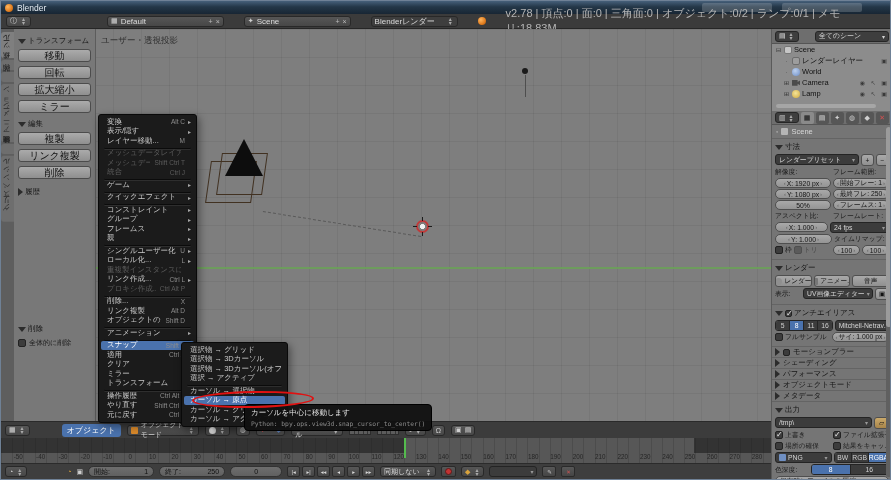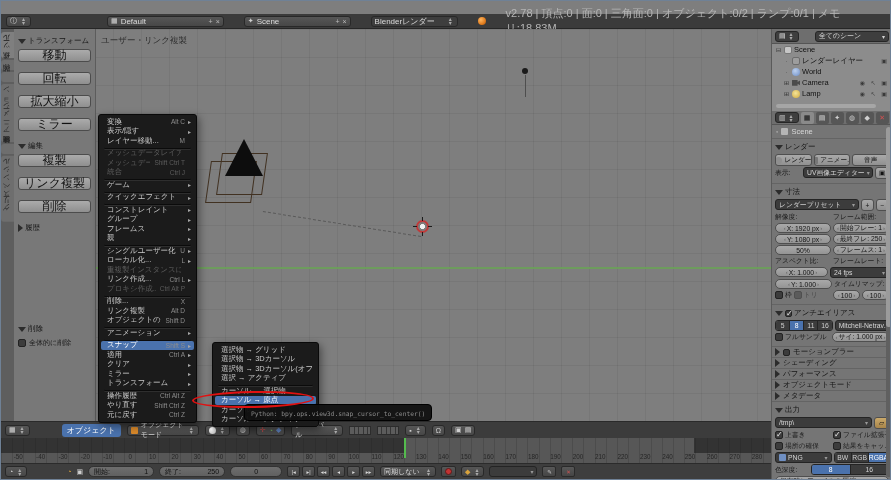--- a/index.html
+++ b/index.html
@@ -18,21 +18,21 @@
   .menulbl{cursor:default}
 
   
   #tabstrip{position:absolute;left:0;top:28px;width:13px;height:392px;background:#5e5e5e;z-index:3;display:flex;flex-direction:column;gap:2px;padding-top:3px}
   .vtab{writing-mode:vertical-rl;transform:rotate(180deg);font-size:7px;color:#232323;background:#6e6e6e;border-radius:0 3px 3px 0;padding:5px 1px;text-align:center}
   .vtab.active{background:#7f7f7f;color:#0f0f0f}
   #shelf{position:absolute;left:13px;top:28px;width:82px;height:392px;background:#787878;border-right:1px solid #5c5c5c;z-index:3;padding:4px 4px 0 4px}
   .ph{font-size:7.5px;color:#151515;margin:3px 0 3px 0;display:flex;align-items:center;gap:2px}
   .tri{display:inline-block;width:0;height:0;border-left:4px solid transparent;border-right:4px solid transparent;border-top:5px solid #2c2c2c}
   .tri.r{border-top:4px solid transparent;border-bottom:4px solid transparent;border-left:5px solid #2c2c2c;border-right:0}
-  .sbtn{height:13px;margin-bottom:10px;background:linear-gradient(#ababab,#8f8f8f);border:1px solid #4c4c4c;border-radius:3px;color:#111;font-size:12px;display:flex;align-items:center;justify-content:center}
+  .sbtn{height:13px;margin-bottom:4px;background:linear-gradient(#ababab,#8f8f8f);border:1px solid #4c4c4c;border-radius:3px;color:#111;font-size:10px;display:flex;align-items:center;justify-content:center}
   .cbx{display:inline-block;width:8px;height:8px;background:#3c3c3c;border:1px solid #222;border-radius:2px;position:relative;flex:none}
   .cbx.on::after{content:"✓";position:absolute;left:0px;top:-2px;color:#eee;font-size:8px}
   .cbx.dis{opacity:.45}
 
   
   #vp{position:absolute;left:0;top:28px;width:770px;height:392px;background:#7e7e7e;background-image:linear-gradient(rgba(0,0,0,.055) 1px,transparent 1px),linear-gradient(90deg,rgba(0,0,0,.055) 1px,transparent 1px);background-size:28px 28px;overflow:hidden}
   .axis-green{position:absolute;left:90px;top:238px;width:680px;height:1.5px;background:#69a455;opacity:.8}
   .vplabel{position:absolute;left:100px;top:6px;color:#2e2e2e;font-size:8.5px}
   .cone{position:absolute;left:224px;top:110px;width:0;height:0;border-left:19px solid transparent;border-right:19px solid transparent;border-bottom:37px solid #0d0d0d}
   .wcube{position:absolute;border:1.5px solid #413121;transform:skewX(-8deg)}
@@ -119,20 +119,26 @@
   .tfld{background:linear-gradient(#6e6e6e,#606060);border:1px solid #323232;border-radius:7px;color:#101010;font-size:7px;height:11px;display:flex;align-items:center;justify-content:space-between;padding:0 5px;gap:3px}
   .pbk{width:13px;height:11px;background:linear-gradient(#585858,#454545);border:1px solid #2a2a2a;border-radius:2px;color:#d8d8d8;font-size:5.5px;display:flex;align-items:center;justify-content:center}
   .recdot{width:7px;height:7px;border-radius:50%;background:#c23333;border:1px solid #5e1a1a}
   #bottomstrip{position:absolute;left:0;top:478px;width:891px;height:2px;background:#aabccb}
 </style>
 </head>
 <body>
 
 <div id="app">
 
+  <div id="titlebar">
+    <span class="blogo"></span>
+    <span>Blender</span>
+    <span class="ghost" style="right:120px;width:70px"></span>
+    <span class="ghost" style="right:30px;width:80px"></span>
+  </div>
 
   <div id="menubar">
     <span class="mwidget">
         <span class="icn">ⓘ</span>
         <span class="updn">▴<br>▾</span>
       </span>
     <span class="row" style="gap:12px">
 
     <span class="menulbl"></span>
         <span class="menulbl"></span>
@@ -154,21 +160,21 @@
     <span class="mwidget" style="width:88px;background:#3e3e3e">
       <span style="flex:1">Blenderレンダー</span>
       <span class="updn">▴<br>▾</span>
     </span>
     <span class="blogo" style="margin:0"></span>
     <span style="color:#b5b5b5;font-size:11px">v2.78 | 頂点:0 | 面:0 | 三角面:0 | オブジェクト:0/2 | ランプ:0/1 | メモリ:18.83M</span>
   </div>
 
   <div id="vp">
     <div class="axis-green"></div>
-    <div class="vplabel">ユーザー・リンク複製</div>
+    <div class="vplabel">ユーザー・透視投影</div>
     <div class="wcube" style="left:207px;top:132px;width:46px;height:42px"></div>
     <div class="wcube" style="left:218px;top:124px;width:46px;height:42px"></div>
     <div class="cone"></div>
     <div class="dashline"></div>
     <div class="cursor3d">
       <i style="left:4px;top:-5px;width:1px;height:4px"></i>
       <i style="left:4px;bottom:-5px;width:1px;height:4px"></i>
       <i style="left:-5px;top:4px;width:4px;height:1px"></i>
       <i style="right:-5px;top:4px;width:4px;height:1px"></i>
     </div>
@@ -411,21 +417,21 @@
         <span class="ms">Shift Ctrl Z</span>
         <span class="ma"></span>
       </div>
       <div class="mi">
         <span class="ml">元に戻す</span>
         <span class="ms">Ctrl Z</span>
         <span class="ma"></span>
       </div>
     </div>
 
-  <div class="menu" style="left:211px;top:341px;width:107px" id="snapmenu">
+  <div class="menu" style="left:180px;top:341px;width:107px" id="snapmenu">
 
   <div class="mi">
         <span class="ml">選択物 → グリッド</span>
       </div>
       <div class="mi">
         <span class="ml">選択物 → 3Dカーソル</span>
       </div>
       <div class="mi">
         <span class="ml">選択物 → 3Dカーソル(オフセット)</span>
       </div>
@@ -445,20 +451,21 @@
         <span class="ml">カーソル → グリッド</span>
       </div>
       <div class="mi">
         <span class="ml">カーソル → アクティブ</span>
       </div>
     </div>
 
   <div id="redellipse"></div>
 
   <div id="tooltip">
+    <div class="t1">カーソルを中心に移動します</div>
     <div class="t2">Python: bpy.ops.view3d.snap_cursor_to_center()</div>
   </div>
 
   <div id="v3dhdr">
     <span class="mwidget">
         <span class="icn">▦</span>
         <span class="updn">▴<br>▾</span>
       </span>
     <span class="row" style="gap:10px">
 
@@ -568,47 +575,20 @@
           <span class="ptab">✦</span>
           <span class="ptab">◍</span>
           <span class="ptab">◆</span>
           <span class="ptab red">✕</span>
         </span>
     </div>
     <div class="crumb">
       <span class="icn" style="color:#cfcfcf">◦</span>
       <span class="micon" style="background:#b5b5b5"></span>
       <span>Scene</span>
-    </div>
-
-    <div class="panel">
-      <div class="ph">
-          <span class="tri"></span>
-          <span>レンダー</span>
-        </div>
-      <div class="p2">
-        <span class="pbtn">
-            <span class="micon" style="background:#8f8f8f;border-radius:50%"></span>
-            <span>レンダー</span>
-          </span>
-        <span class="pbtn">
-            <span class="micon" style="background:#777"></span>
-            <span>アニメー...</span>
-          </span>
-        <span class="pbtn">
-            <span>音声</span>
-          </span>
-      </div>
-      <div class="p2">
-        <span class="plabel" style="flex:0 0 26px">表示:</span>
-        <span class="ddk">
-            <span>UV画像エディター</span>
-          </span>
-        <span class="pbtn" style="flex:0 0 14px">▣</span>
-      </div>
     </div>
 
     <div class="panel">
       <div class="ph">
           <span class="tri"></span>
           <span>寸法</span>
         </div>
       <div class="p2">
         <span class="ddk">
             <span>レンダープリセット</span>
@@ -694,20 +674,47 @@
               <span>100</span>
               <span class="st">›</span>
             </span>
         </span>
       </div>
     </div>
 
     <div class="panel">
       <div class="ph">
           <span class="tri"></span>
+          <span>レンダー</span>
+        </div>
+      <div class="p2">
+        <span class="pbtn">
+            <span class="micon" style="background:#8f8f8f;border-radius:50%"></span>
+            <span>レンダー</span>
+          </span>
+        <span class="pbtn">
+            <span class="micon" style="background:#777"></span>
+            <span>アニメー...</span>
+          </span>
+        <span class="pbtn">
+            <span>音声</span>
+          </span>
+      </div>
+      <div class="p2">
+        <span class="plabel" style="flex:0 0 26px">表示:</span>
+        <span class="ddk">
+            <span>UV画像エディター</span>
+          </span>
+        <span class="pbtn" style="flex:0 0 14px">▣</span>
+      </div>
+    </div>
+
+    <div class="panel">
+      <div class="ph">
+          <span class="tri"></span>
           <span class="cbx on" style="width:7px;height:7px"></span>
           <span>アンチエイリアス</span>
         </div>
       <div class="p2">
         <span class="seg" style="flex:1.2">
 
         <span>5</span>
             <span class=" on">8</span>
             <span>11</span>
             <span>16</span>

